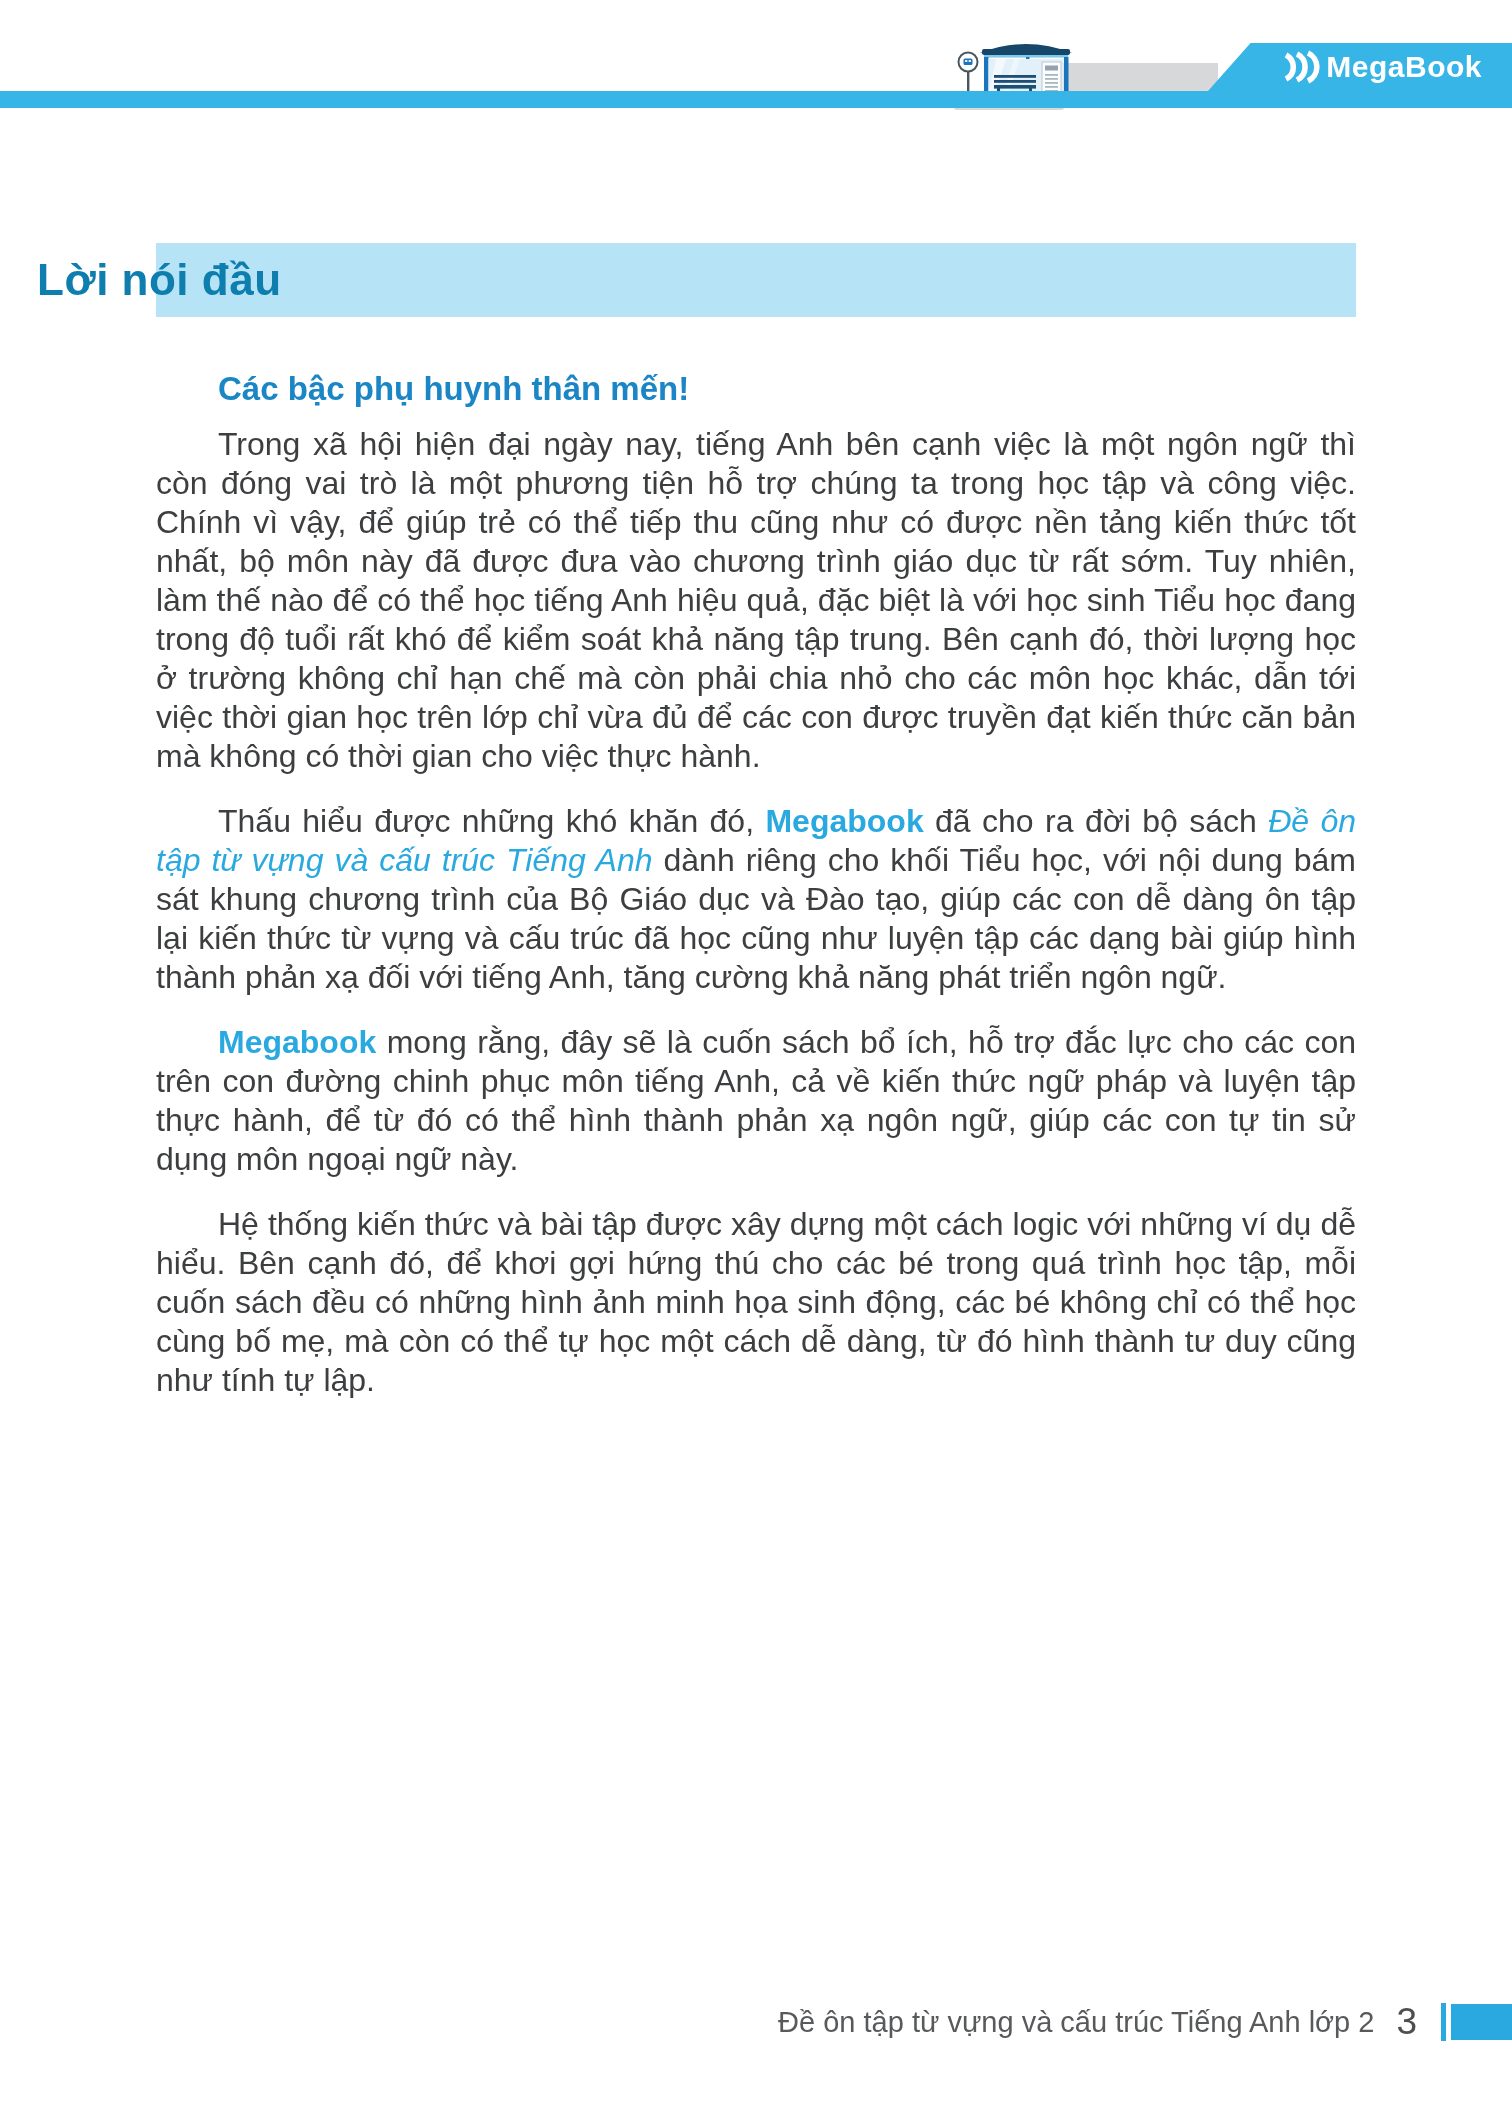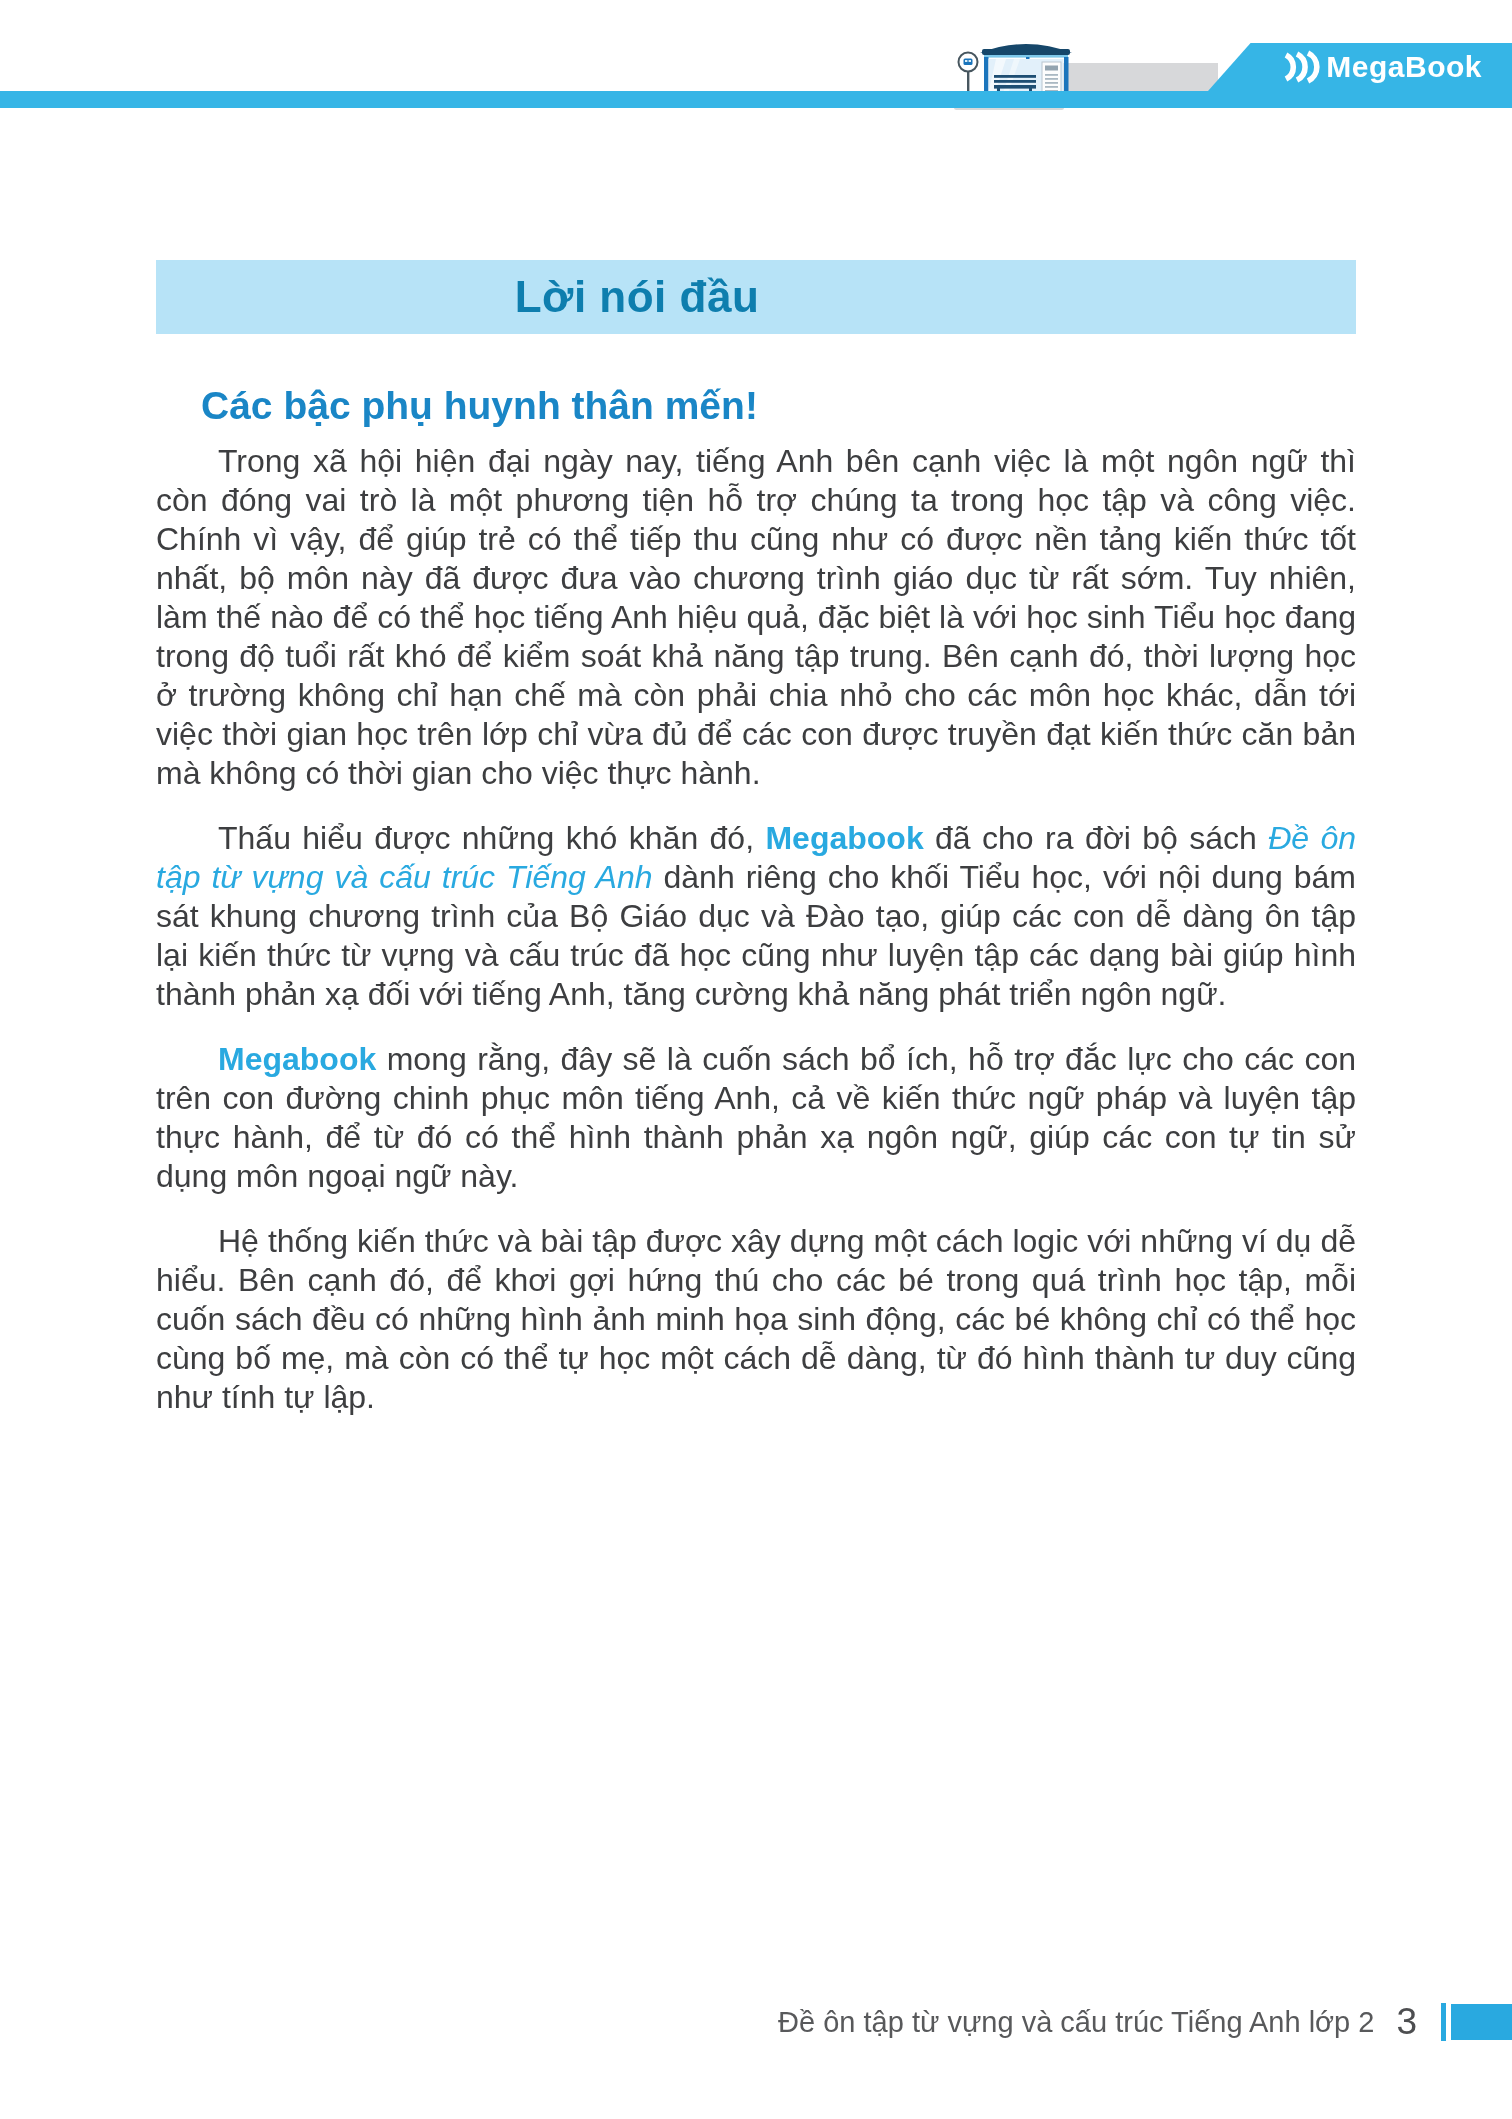--- a/index.html
+++ b/index.html
@@ -15,30 +15,29 @@
     clip-path:polygon(14% 0,100% 0,100% 100%,0 100%);
     display:flex;align-items:center;justify-content:flex-end;
     padding-right:30px;box-sizing:border-box;gap:5px;
   }
   .logo-chevrons{display:block;width:38px;height:34px;}
   .logo-text{color:#ffffff;font-weight:bold;font-size:30px;letter-spacing:.5px;}
   .header-stripe{position:absolute;left:0;top:91px;width:1512px;height:17px;background:#36b5e6;}
   
   .content{position:absolute;left:156px;top:243px;width:1200px;}
   .title-box{
-    height:74px;background:#b7e3f7;display:flex;align-items:center;justify-content:center;
+    height:74px;background:#b7e3f7;display:flex;align-items:center;justify-content:flex-start;
     margin-bottom:50px;
-    margin-top:17px;
   }
   .title-box h1{
     margin:0;transform:translateX(-119px);
     color:#0e7eae;font-size:44px;font-weight:bold;letter-spacing:.5px;
   }
   .greeting{
-    margin:0 0 14px 45px;color:#1a86c6;font-weight:bold;font-size:39px;line-height:44px;
+    margin:0 0 14px 62px;color:#1a86c6;font-weight:bold;font-size:33px;line-height:44px;
   }
   .body-para{
     margin:0 0 26px 0;text-indent:62px;text-align:justify;
     color:#3d3e40;font-size:32px;line-height:39px;
   }
   .run-brand{color:#29a9e0;font-weight:bold;}
   .run-booktitle{color:#29a9e0;font-style:italic;}
   
   .page-footer{position:absolute;top:2002px;right:0;height:40px;display:flex;align-items:center;}
   .footer-title{color:#58595b;font-size:29px;}

